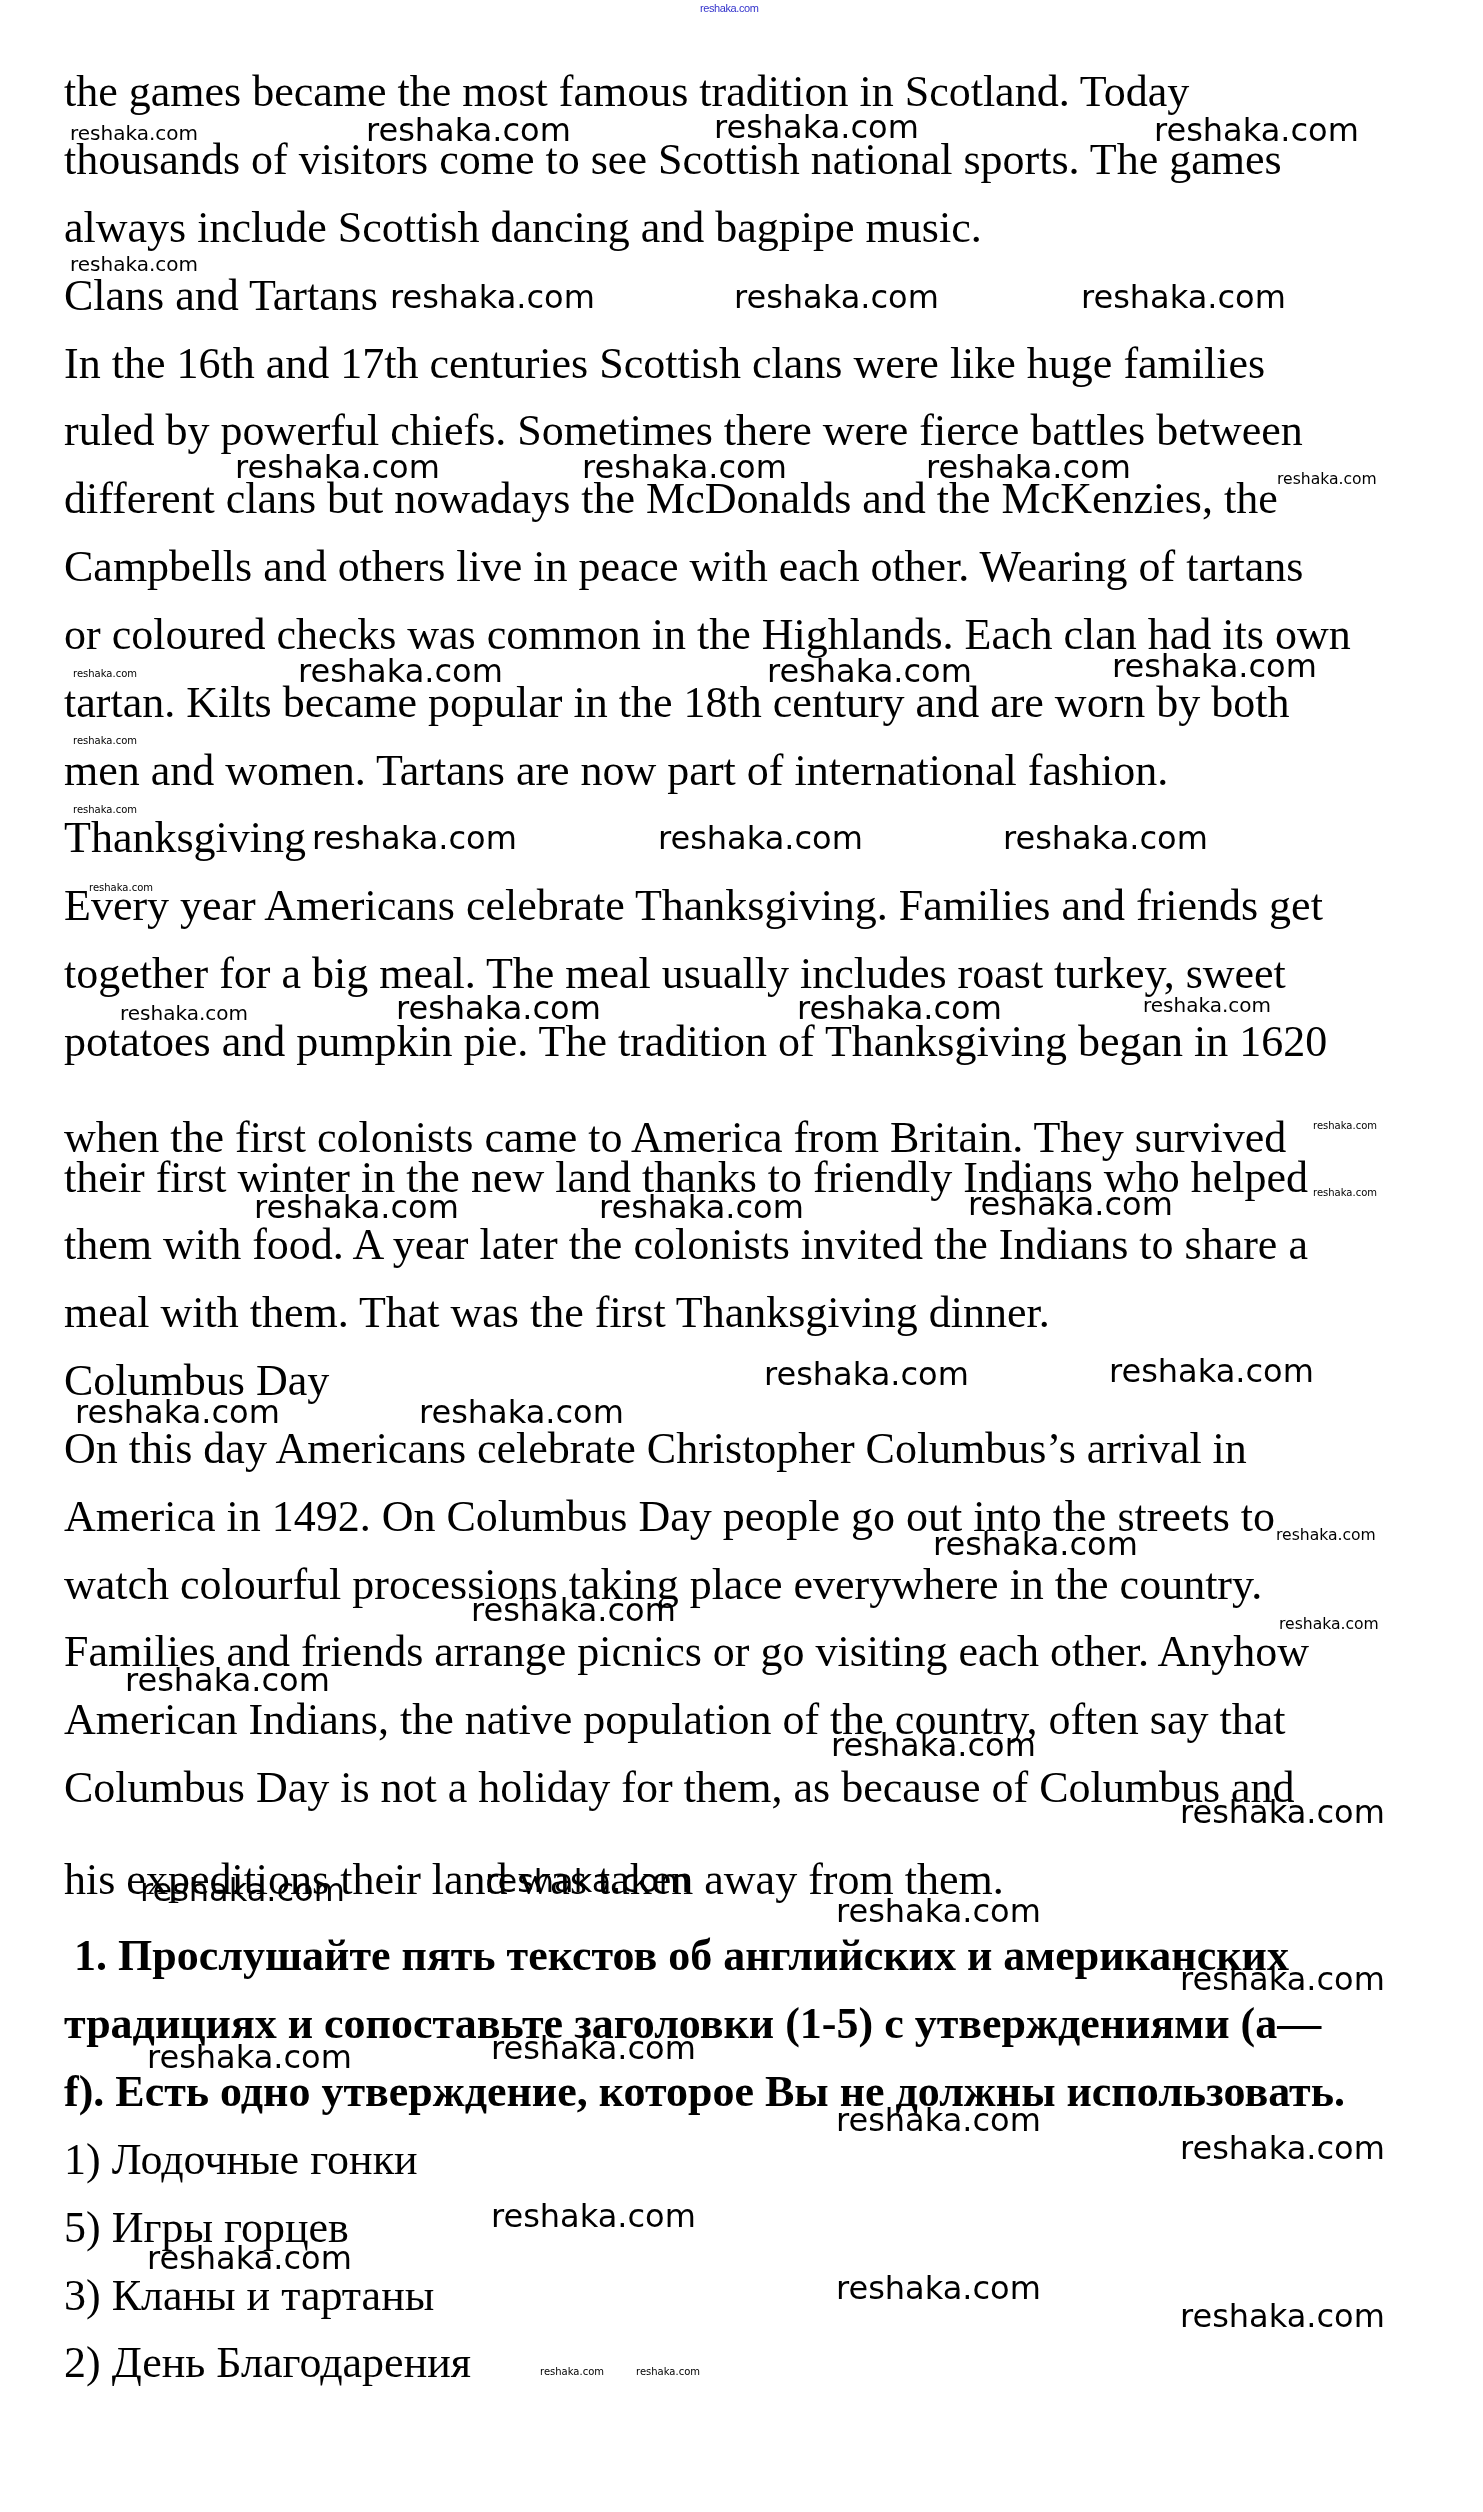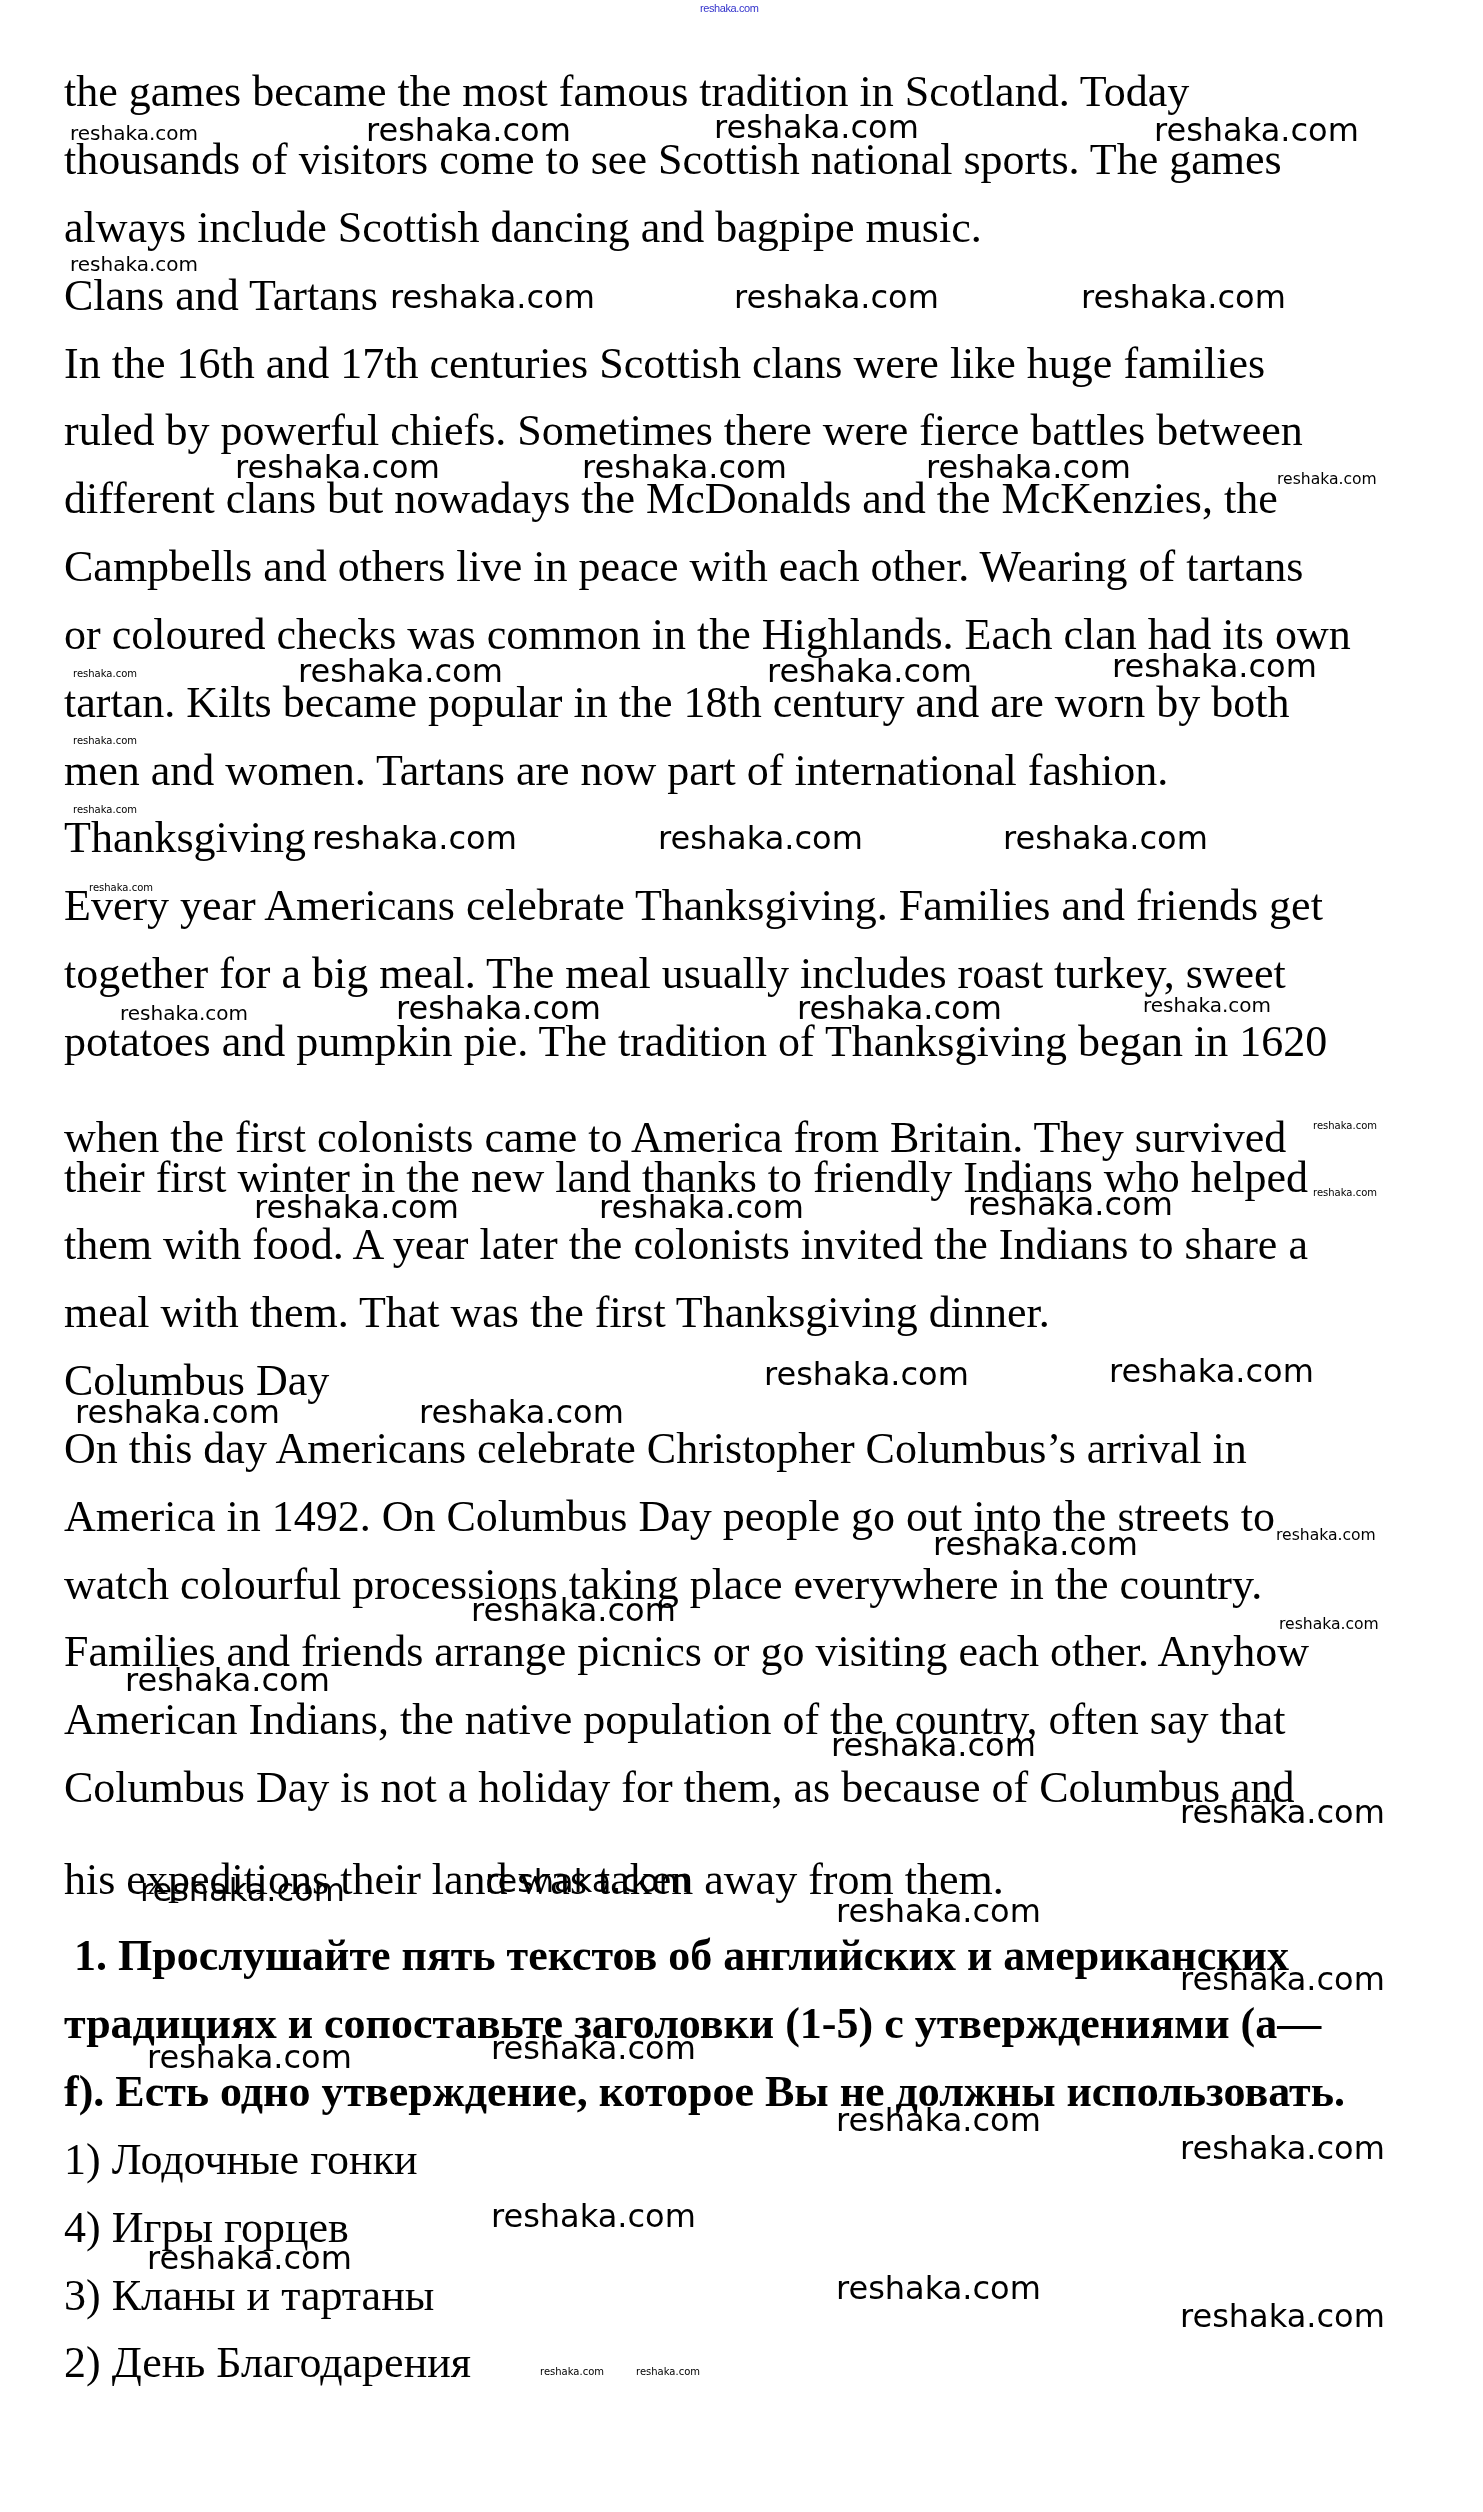--- a/index.html
+++ b/index.html
@@ -45,21 +45,21 @@
   <div class="line" style="top:1630px;text-align:right;">Families and friends arrange picnics or go visiting each other. Anyhow</div>
   <div class="line" style="top:1698px;">American Indians, the native population of the country, often say that</div>
   <div class="line" style="top:1766px;">Columbus Day is not a holiday for them, as because of Columbus and</div>
   <div class="line" style="top:1834px;margin-top:24px;">his expeditions their land was taken away from them.</div>
 
   <div class="line bold" style="top:1934px;margin-left:10px;">1. Прослушайте пять текстов об английских и американских</div>
   <div class="line bold" style="top:2002px;">традициях и сопоставьте заголовки (1-5) с утверждениями (a—</div>
   <div class="line bold" style="top:2070px;">f). Есть одно утверждение, которое Вы не должны использовать.</div>
 
   <div class="line" style="top:2138px;">1) Лодочные гонки</div>
-  <div class="line" style="top:2206px;">4) Игры горцев</div>
+  <div class="line" style="top:2206px;">5) Игры горцев</div>
   <div class="line" style="top:2274px;">3) Кланы и тартаны</div>
   <div class="line" style="top:2341px;">2) День Благодарения</div>
 </div>
 
 <div>
   <div class="wm wm-s" style="left:70px;top:123px;">reshaka.com</div>
   <div class="wm wm-l" style="left:366px;top:114px;">reshaka.com</div>
   <div class="wm wm-l" style="left:714px;top:111px;">reshaka.com</div>
   <div class="wm wm-l" style="left:1154px;top:114px;">reshaka.com</div>
   <div class="wm wm-s" style="left:70px;top:254px;">reshaka.com</div>

